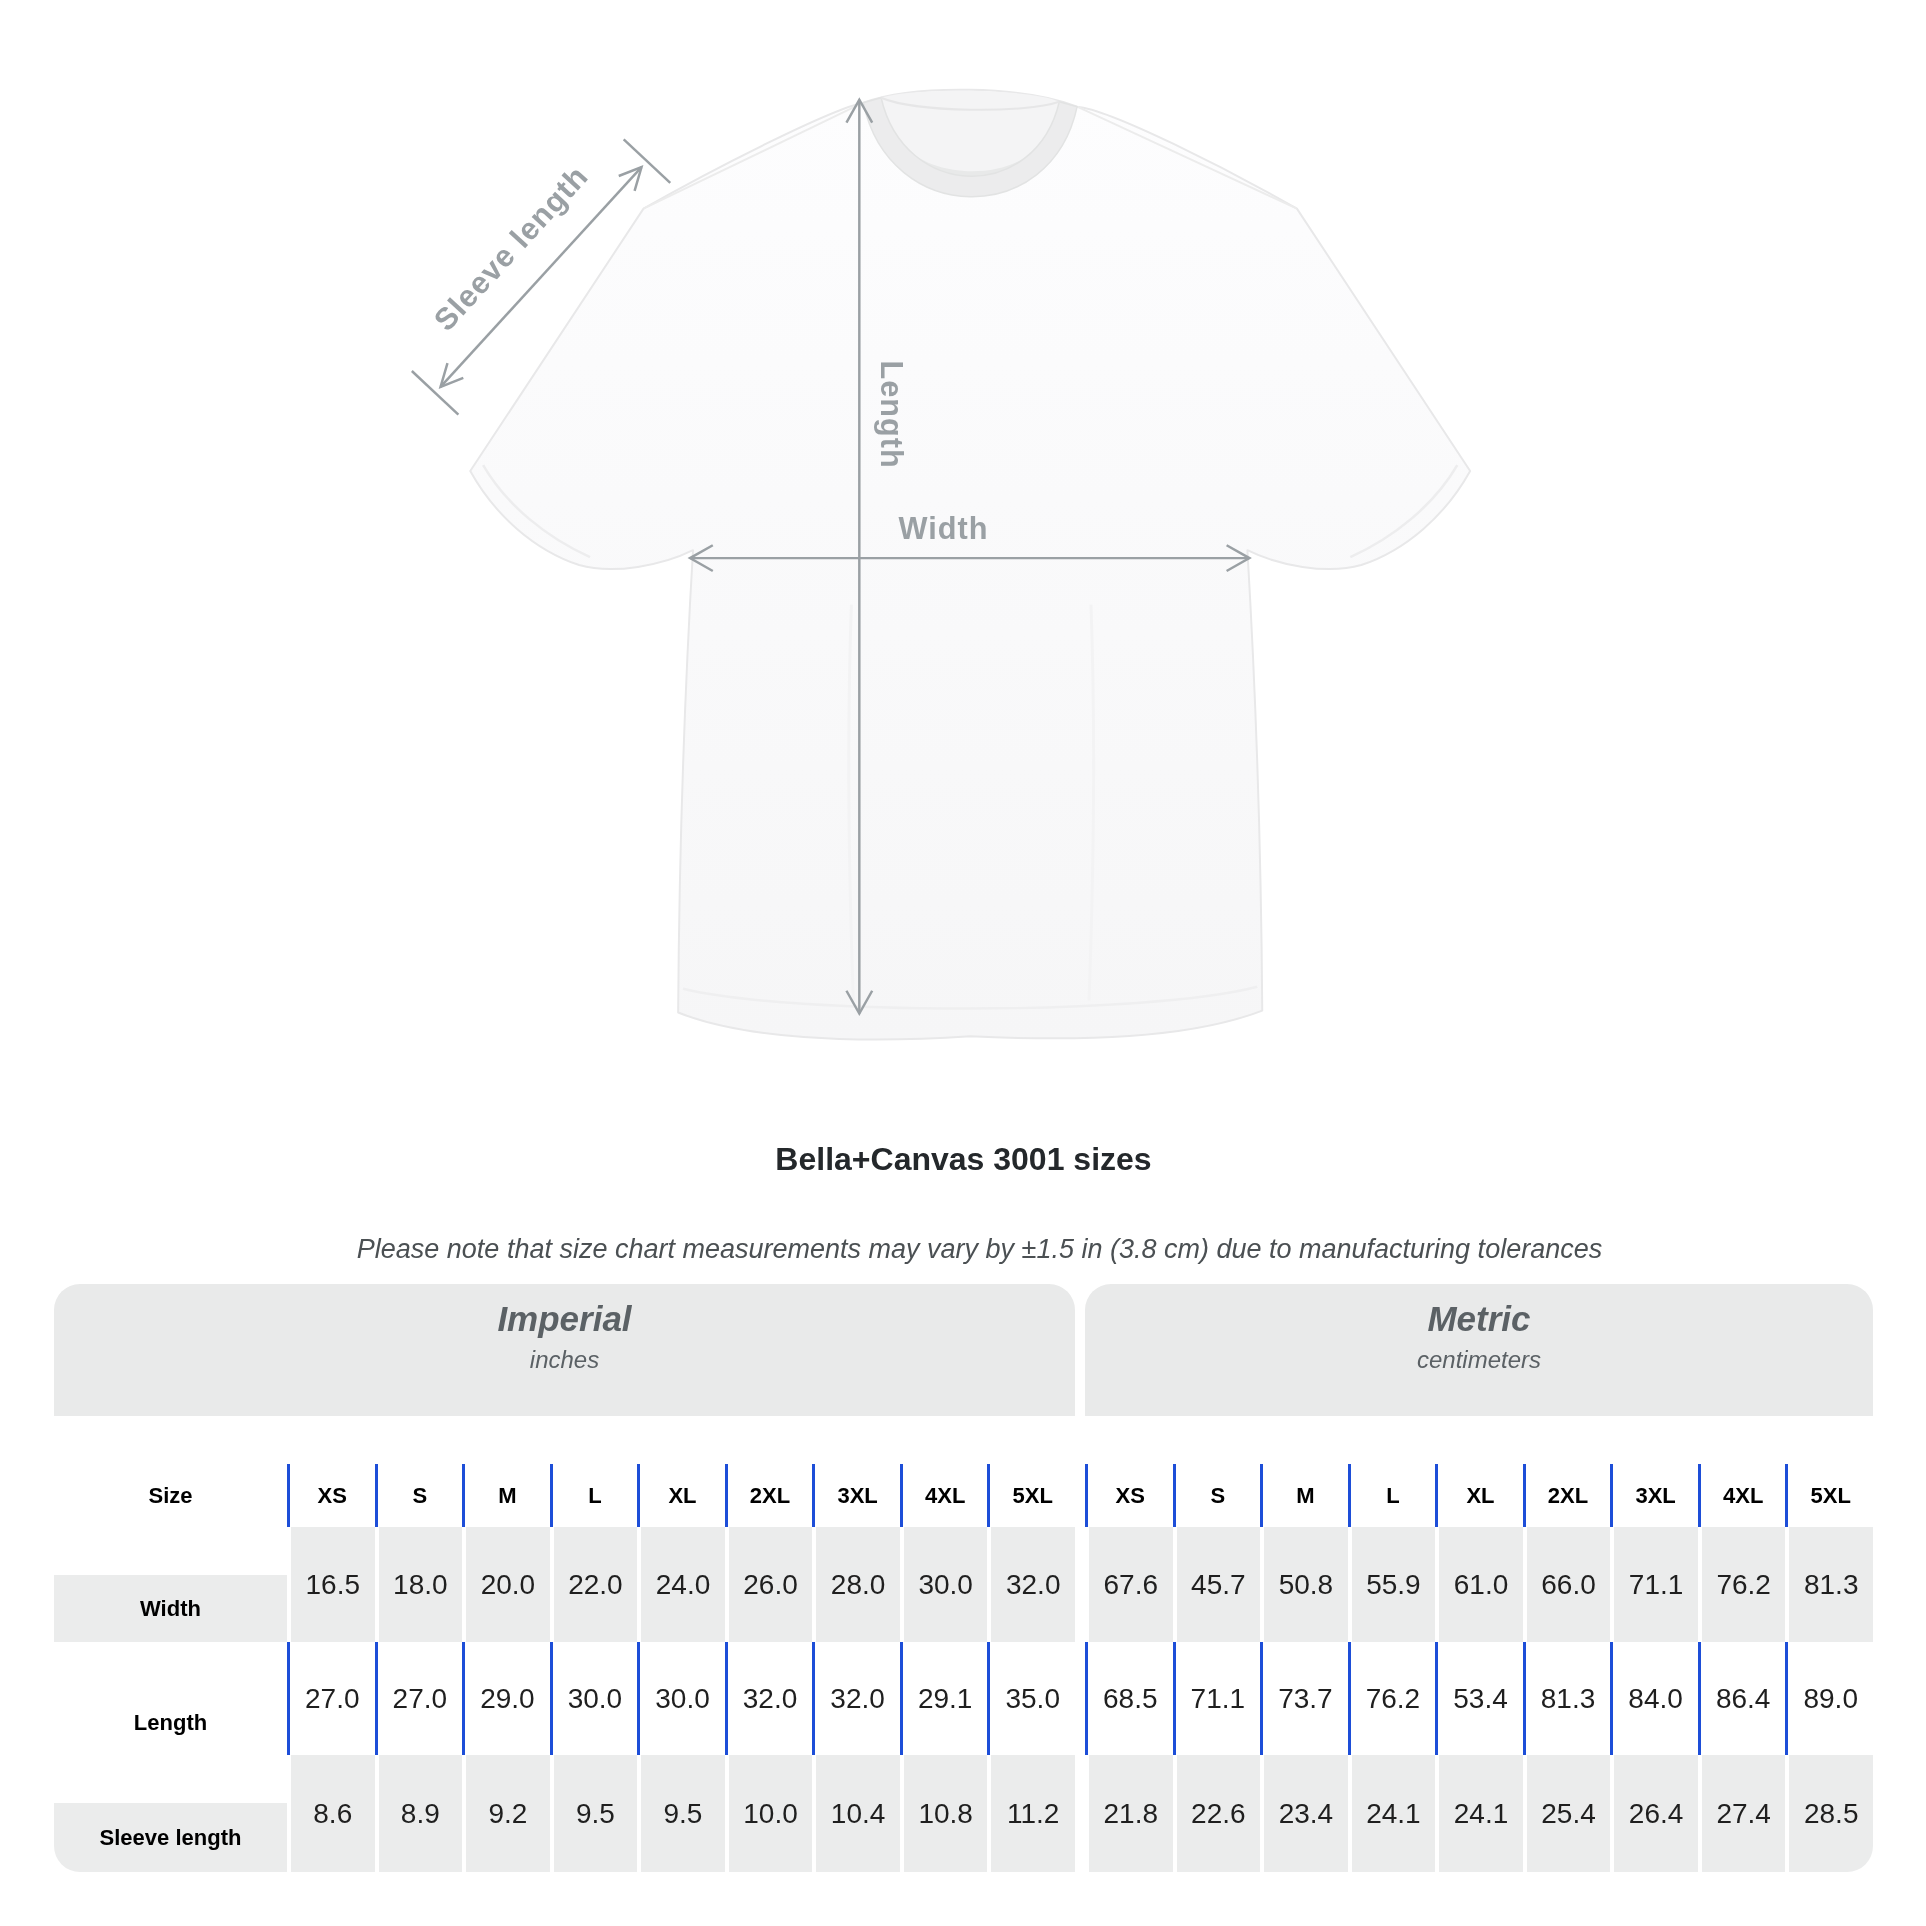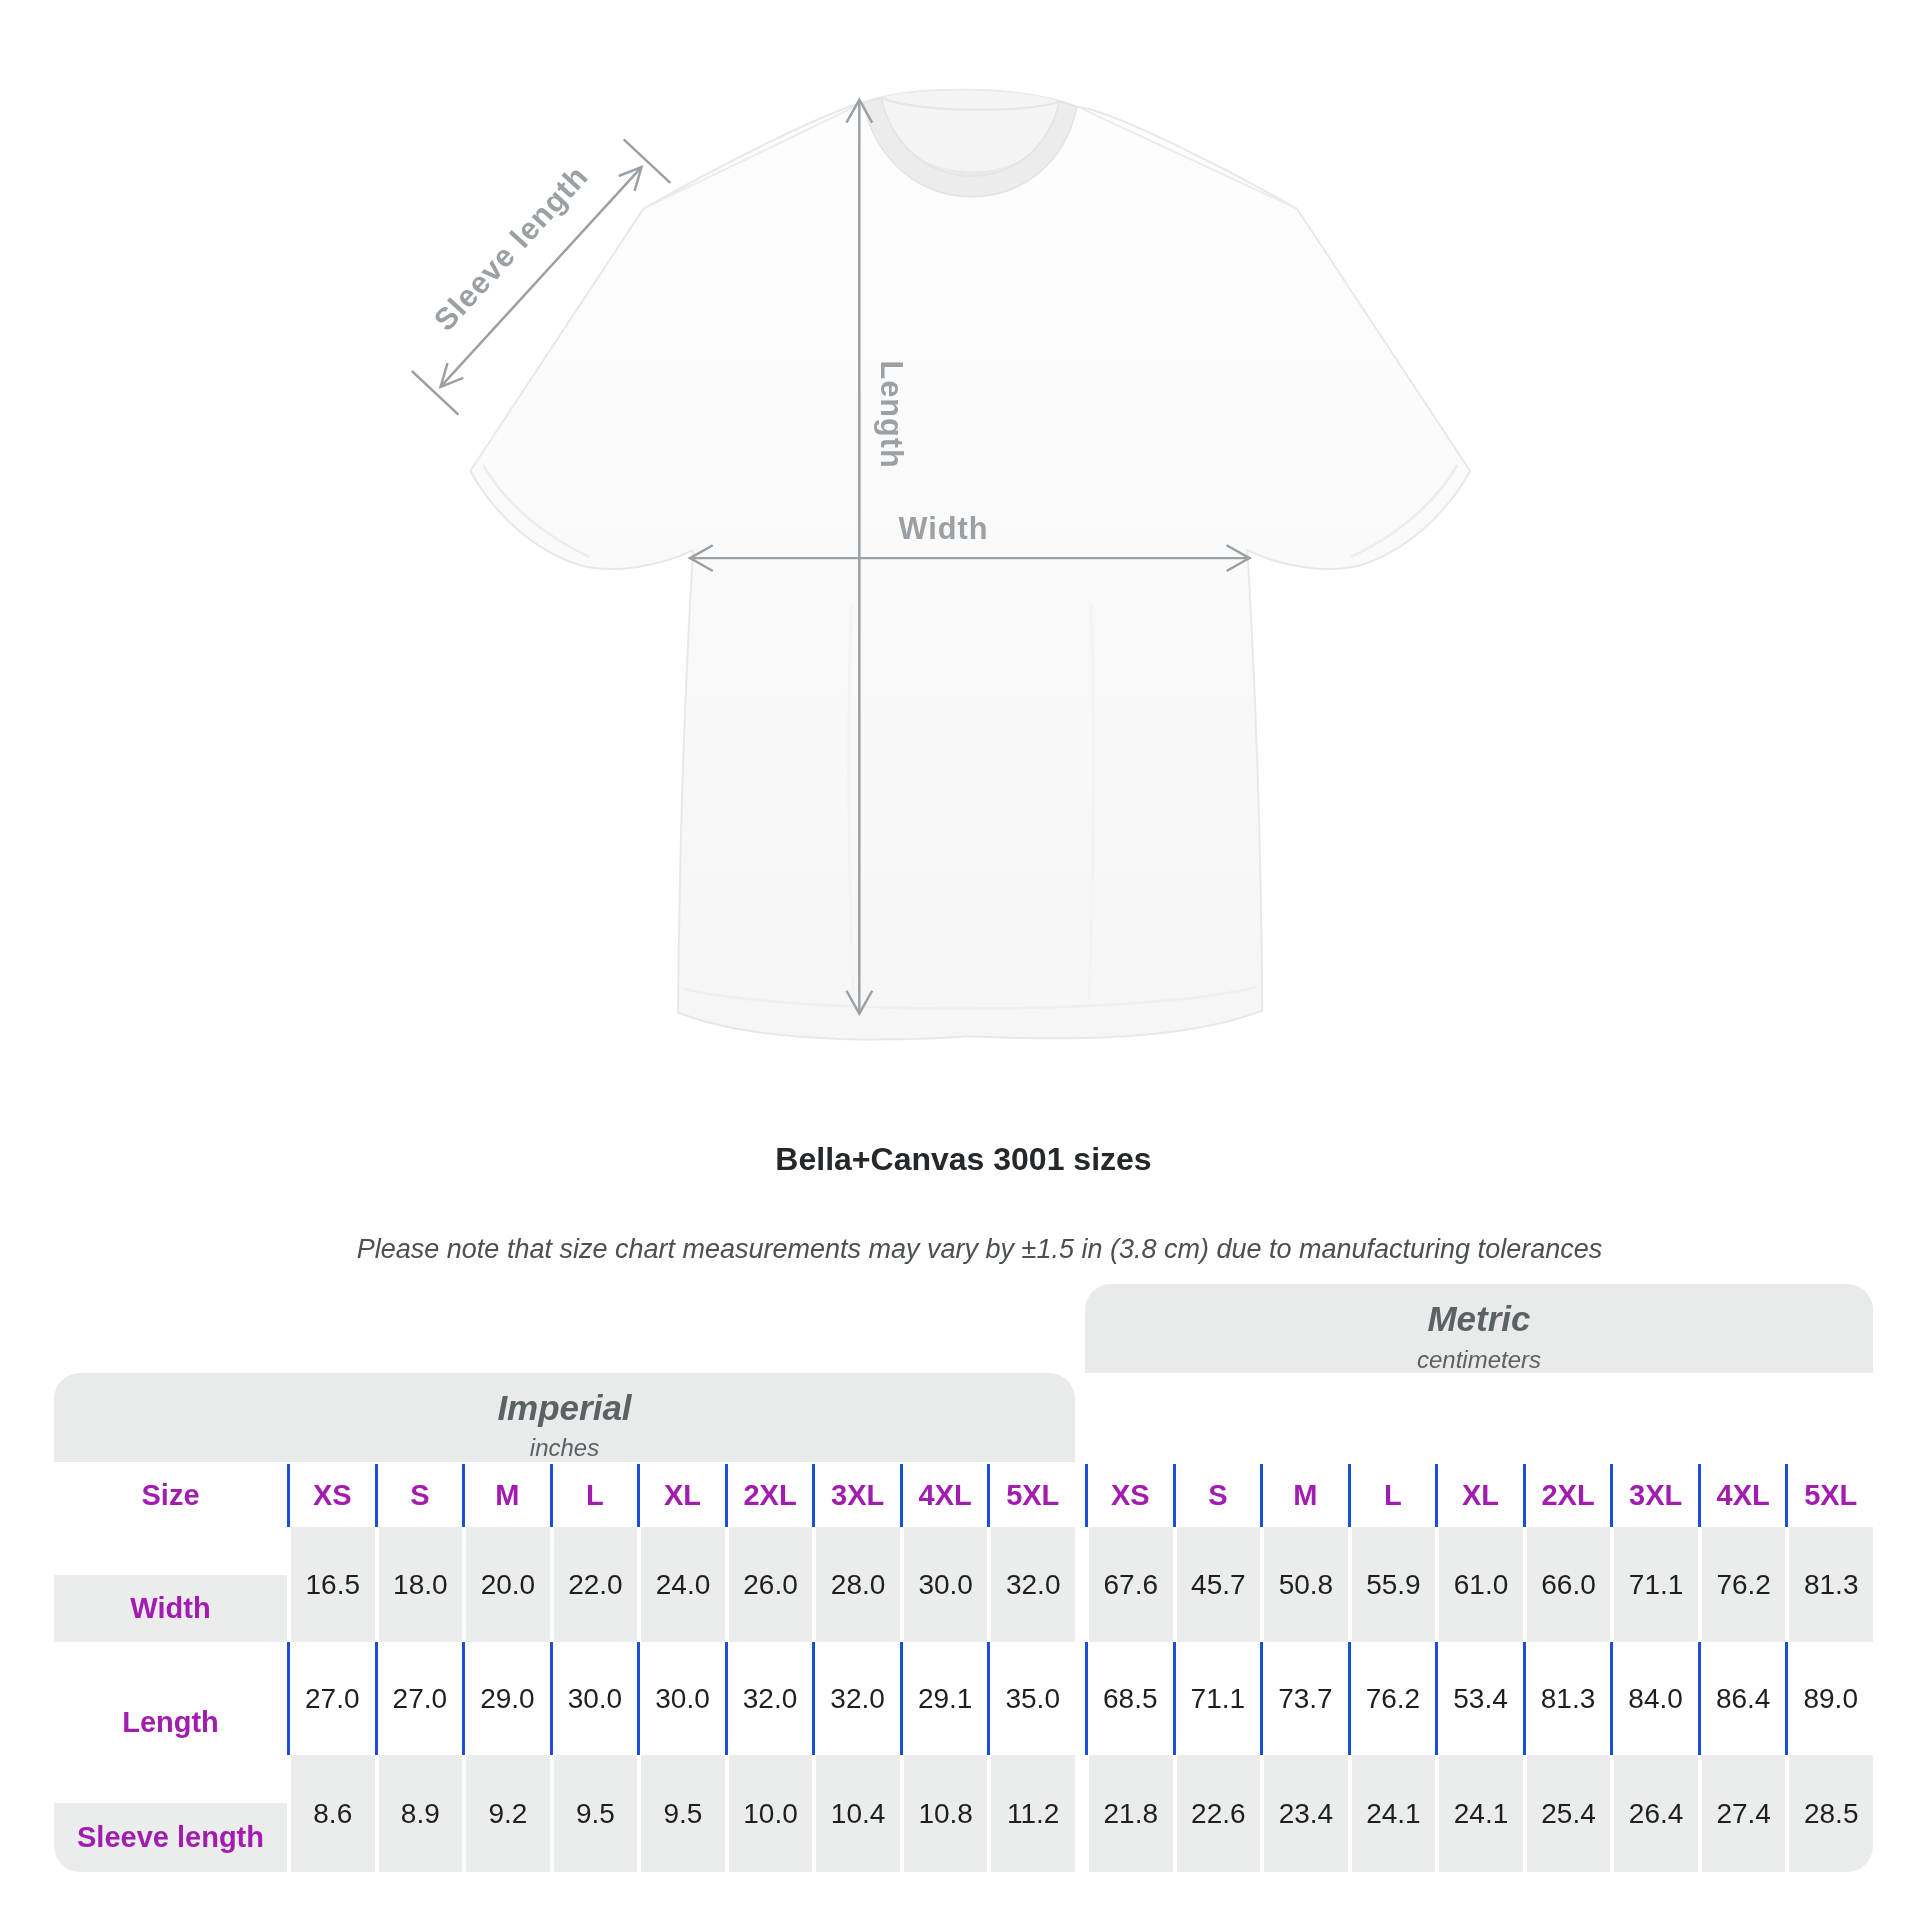--- a/index.html
+++ b/index.html
@@ -35,21 +35,21 @@
   .glabel{font-size:35px;font-weight:bold;font-style:italic;color:#5b6165;line-height:1.1;}
   .gsub{font-size:24px;font-style:italic;color:#5b6165;line-height:1.1;}
   .r-size{height:111px;}
   .r-width{height:115px;}
   .r-length{height:113px;}
   .r-sleeve{height:117px;}
   .cell{
     display:flex;align-items:center;justify-content:center;
     font-size:28px;color:#1f1f1f;box-sizing:border-box;
   }
-  .cell.head,.cell.rowlabel{font-weight:bold;font-size:29px;color:#a21caf;margin-top:48px;}
+  .cell.head,.cell.rowlabel{font-weight:bold;font-size:22px;color:#000000;margin-top:48px;}
   .row-white .cell.sep{border-left:3px solid #1d4ed8;}
   .row-gray .cell{background:#ebecec;}
   .row-gray .cell.sep{border-left:4px solid #ffffff;}
   .gapcell{background:#ffffff;}
   .r-sleeve .cell:first-child{border-bottom-left-radius:26px;}
   .r-sleeve .cell:last-child{border-bottom-right-radius:26px;}
 </style>
 </head>
 <body>
 
@@ -117,27 +117,27 @@
     <text class="dim-label" x="224" y="207" text-anchor="middle" transform="rotate(-47.5 224 207)">Sleeve length</text>
   </svg>
 </div>
 
 <h1 class="title">Bella+Canvas 3001 sizes</h1>
 <p class="subtitle">Please note that size chart measurements may vary by ±1.5 in (3.8 cm) due to manufacturing tolerances</p>
 
 <div class="sizetable">
 
   <div class="trow band-row">
+    <div class="band imperial">
+      <div class="glabel">Imperial</div>
+      <div class="gsub">inches</div>
+    </div>
     <div class="band metric">
       <div class="glabel">Metric</div>
       <div class="gsub">centimeters</div>
-    </div>
-    <div class="band imperial">
-      <div class="glabel">Imperial</div>
-      <div class="gsub">inches</div>
     </div>
   </div>
 
   <div class="trow r-size row-white">
     <div class="cell head">Size</div>
     <div class="cell head sep">XS</div>
     <div class="cell head sep">S</div>
     <div class="cell head sep">M</div>
     <div class="cell head sep">L</div>
     <div class="cell head sep">XL</div>

